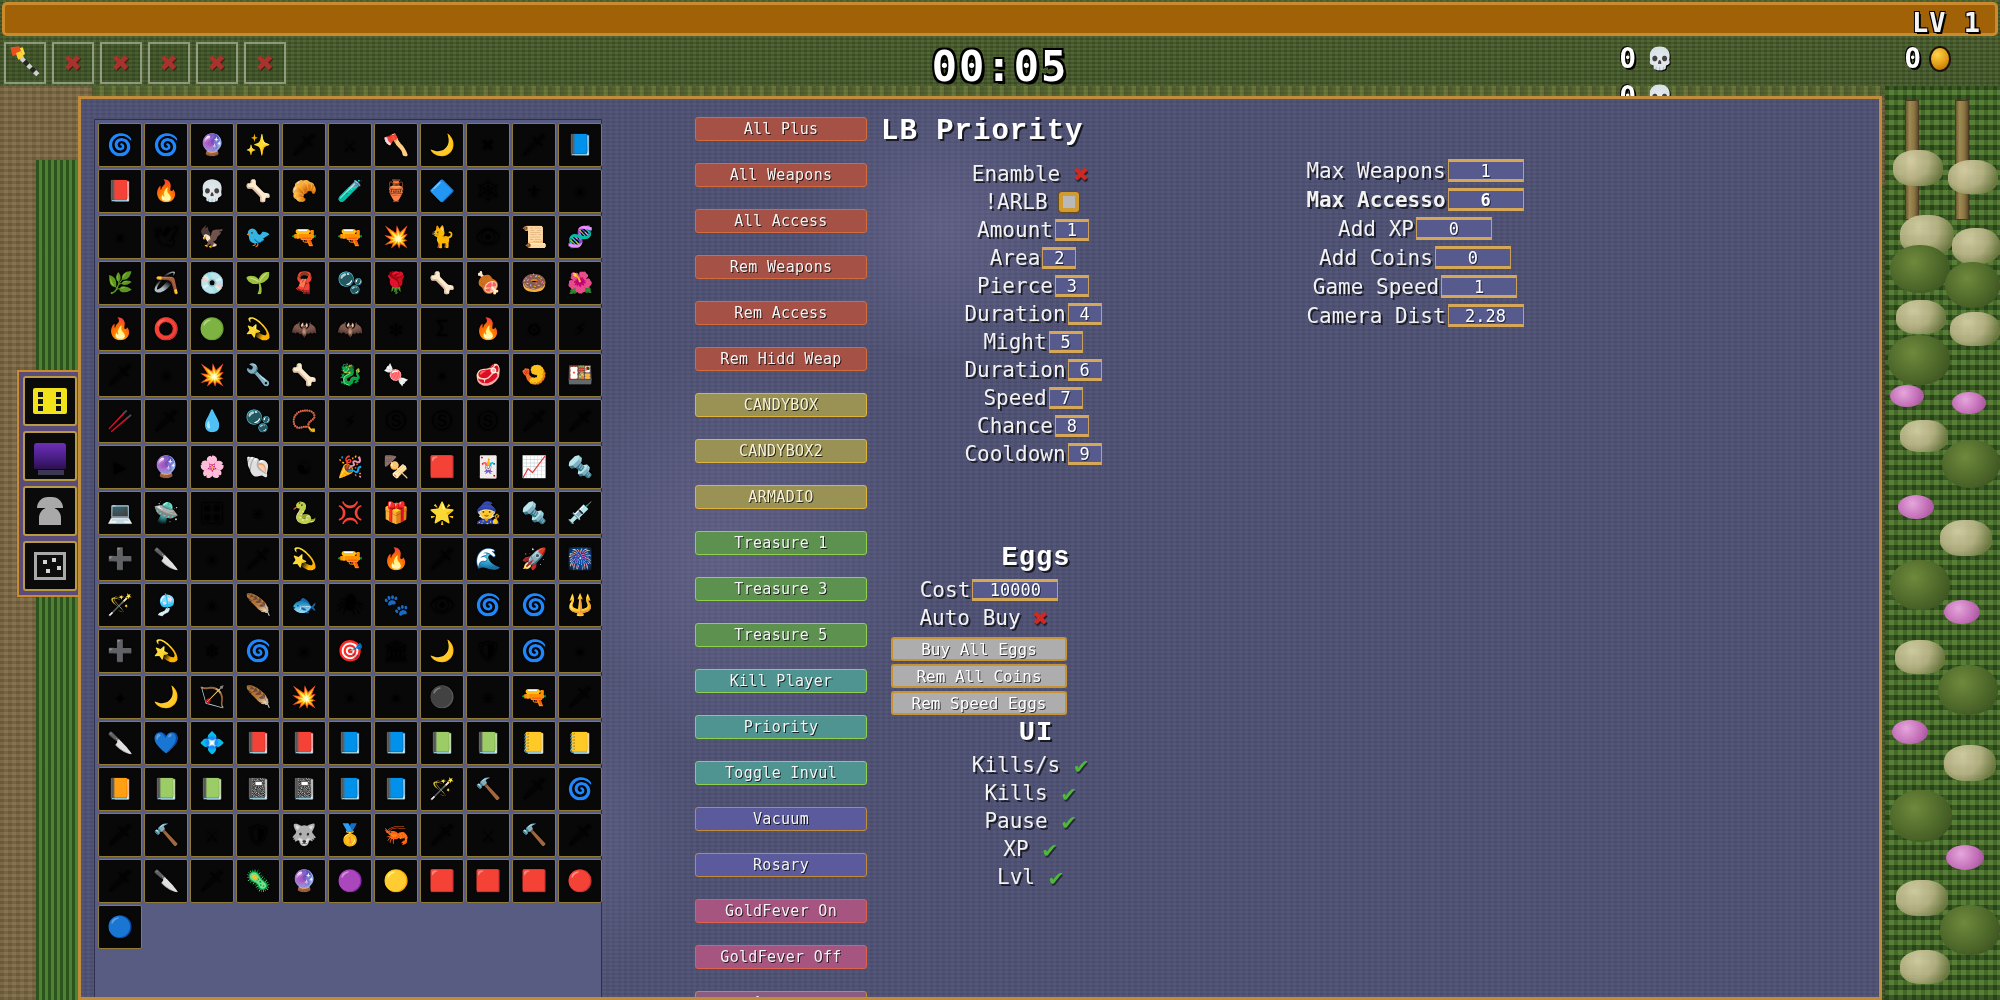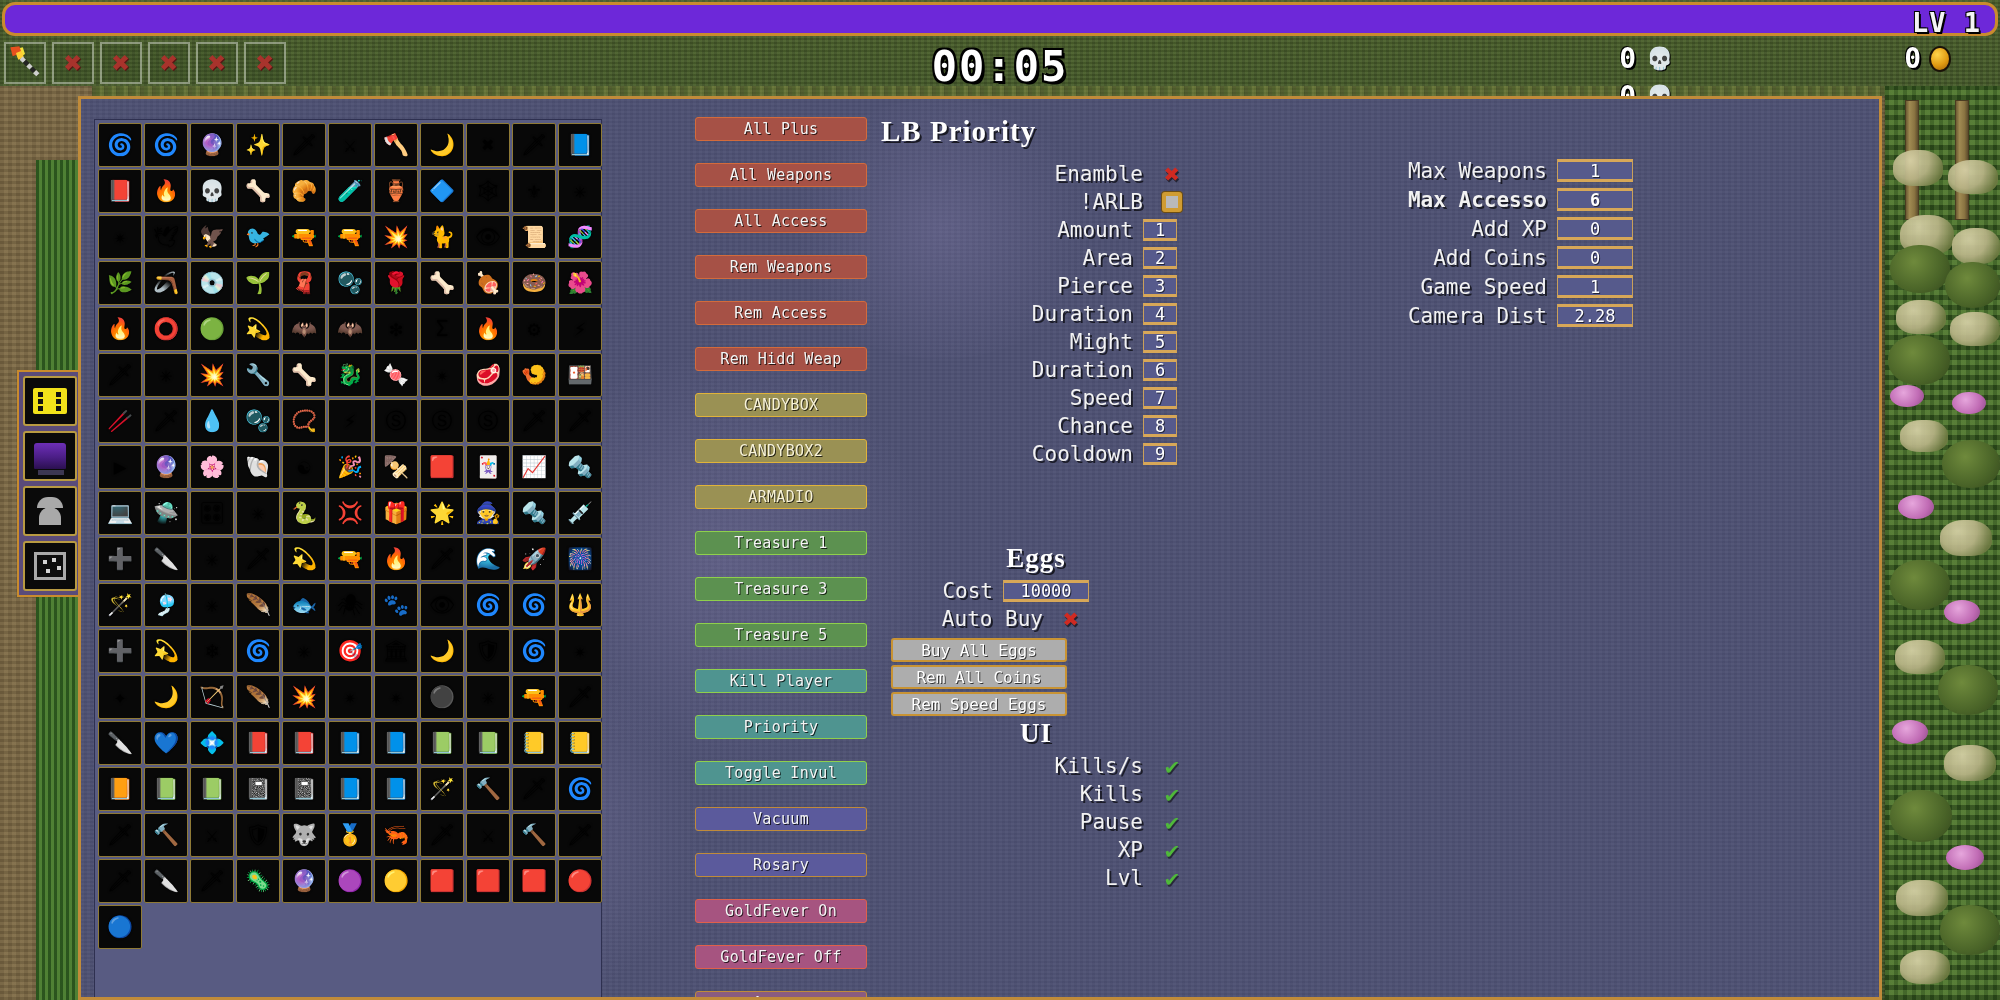--- a/index.html
+++ b/index.html
@@ -75,23 +75,23 @@
   }
   .fence-post {
     position:absolute;
     background: linear-gradient(90deg,#6d5a33 0%,#a08a52 30%,#8a7442 70%,#5d4c2c 100%);
     border:1px solid #4a3c22;
   }
 
   
   .xp-bar-outer {
     position:absolute; left:2px; top:2px; width:1996px; height:34px;
-    background:#6d28d9;
+    background:#a16207;
     border:3px solid #c98b2e;
-    border-radius:13px;
+    border-radius:5px;
   }
   .lv-label {
     position:absolute; right:14px; top:2px;
     color:#f4f4f4; font-size:27px; letter-spacing:1px;
     font-family:"DejaVu Sans Mono", monospace; font-weight:bold;
     text-shadow: 2px 2px 0 #000, -1px -1px 0 #000, 1px -1px 0 #000, -1px 1px 0 #000;
   }
 
   .weapon-slots { position:absolute; left:4px; top:42px; display:flex; gap:6px; }
   .wslot {
@@ -228,29 +228,29 @@
   .c-teal   { background:#4f9490; border-color:#8fd04c; }
   .c-indigo { background:#5b5a9c; border-color:#c08b3a; }
   .c-magenta{ background:#a65480; border-color:#e0604b; }
   .c-plum   { background:#8a5c80; border-color:#c08b3a; }
   .c-gray   { background:#8d8d8d; border-color:#c9a23a; }
 
   
   .settings-area { position:absolute; left:800px; top:14px; width:990px; }
 
   .sec-title {
-    font-family:Liberation Serif, serif;
+    font-family:Liberation Mono, monospace;
     font-size:29px; color:#ffffff; font-weight:bold;
     text-shadow:2px 2px 0 rgba(0,0,0,.7);
     letter-spacing:1px;
   }
 
   .field-row {
-    display:flex; align-items:center; justify-content:flex-end;
-    gap:10px; height:26px; margin-bottom:2px;
+    display:flex; align-items:center; justify-content:center;
+    gap:2px; height:26px; margin-bottom:2px;
   }
   .field-label {
     font-family:"DejaVu Sans Mono", monospace;
     font-size:21px; color:#f2f2f2;
     text-shadow:2px 2px 0 rgba(0,0,0,.65);
     text-align:right; white-space:nowrap;
   }
   .field-box {
     background:#565a8c;
     border-top:3px solid #d7a758;
@@ -282,21 +282,21 @@
   .chkbox {
     width:20px; height:20px;
     background:#b9b9b9;
     border:4px solid #d09c32;
     border-radius:3px;
     box-shadow:0 0 0 1px #6b4d16;
     cursor:pointer;
   }
 
   .col-left-fields  { position:absolute; left:0px;   top:48px; width:310px; }
-  .col-right-fields { position:absolute; left:332px; top:44px; width:420px; }
+  .col-right-fields { position:absolute; left:324px; top:44px; width:420px; }
 
   .egg-btns { display:flex; flex-direction:column; gap:3px; margin-top:6px; }
   .egg-btn {
     width:176px; height:24px;
     background:#adadad;
     border:2px solid #c89334;
     border-radius:3px;
     color:#ffffff;
     font-family:"DejaVu Sans Mono", monospace;
     font-size:16px;

